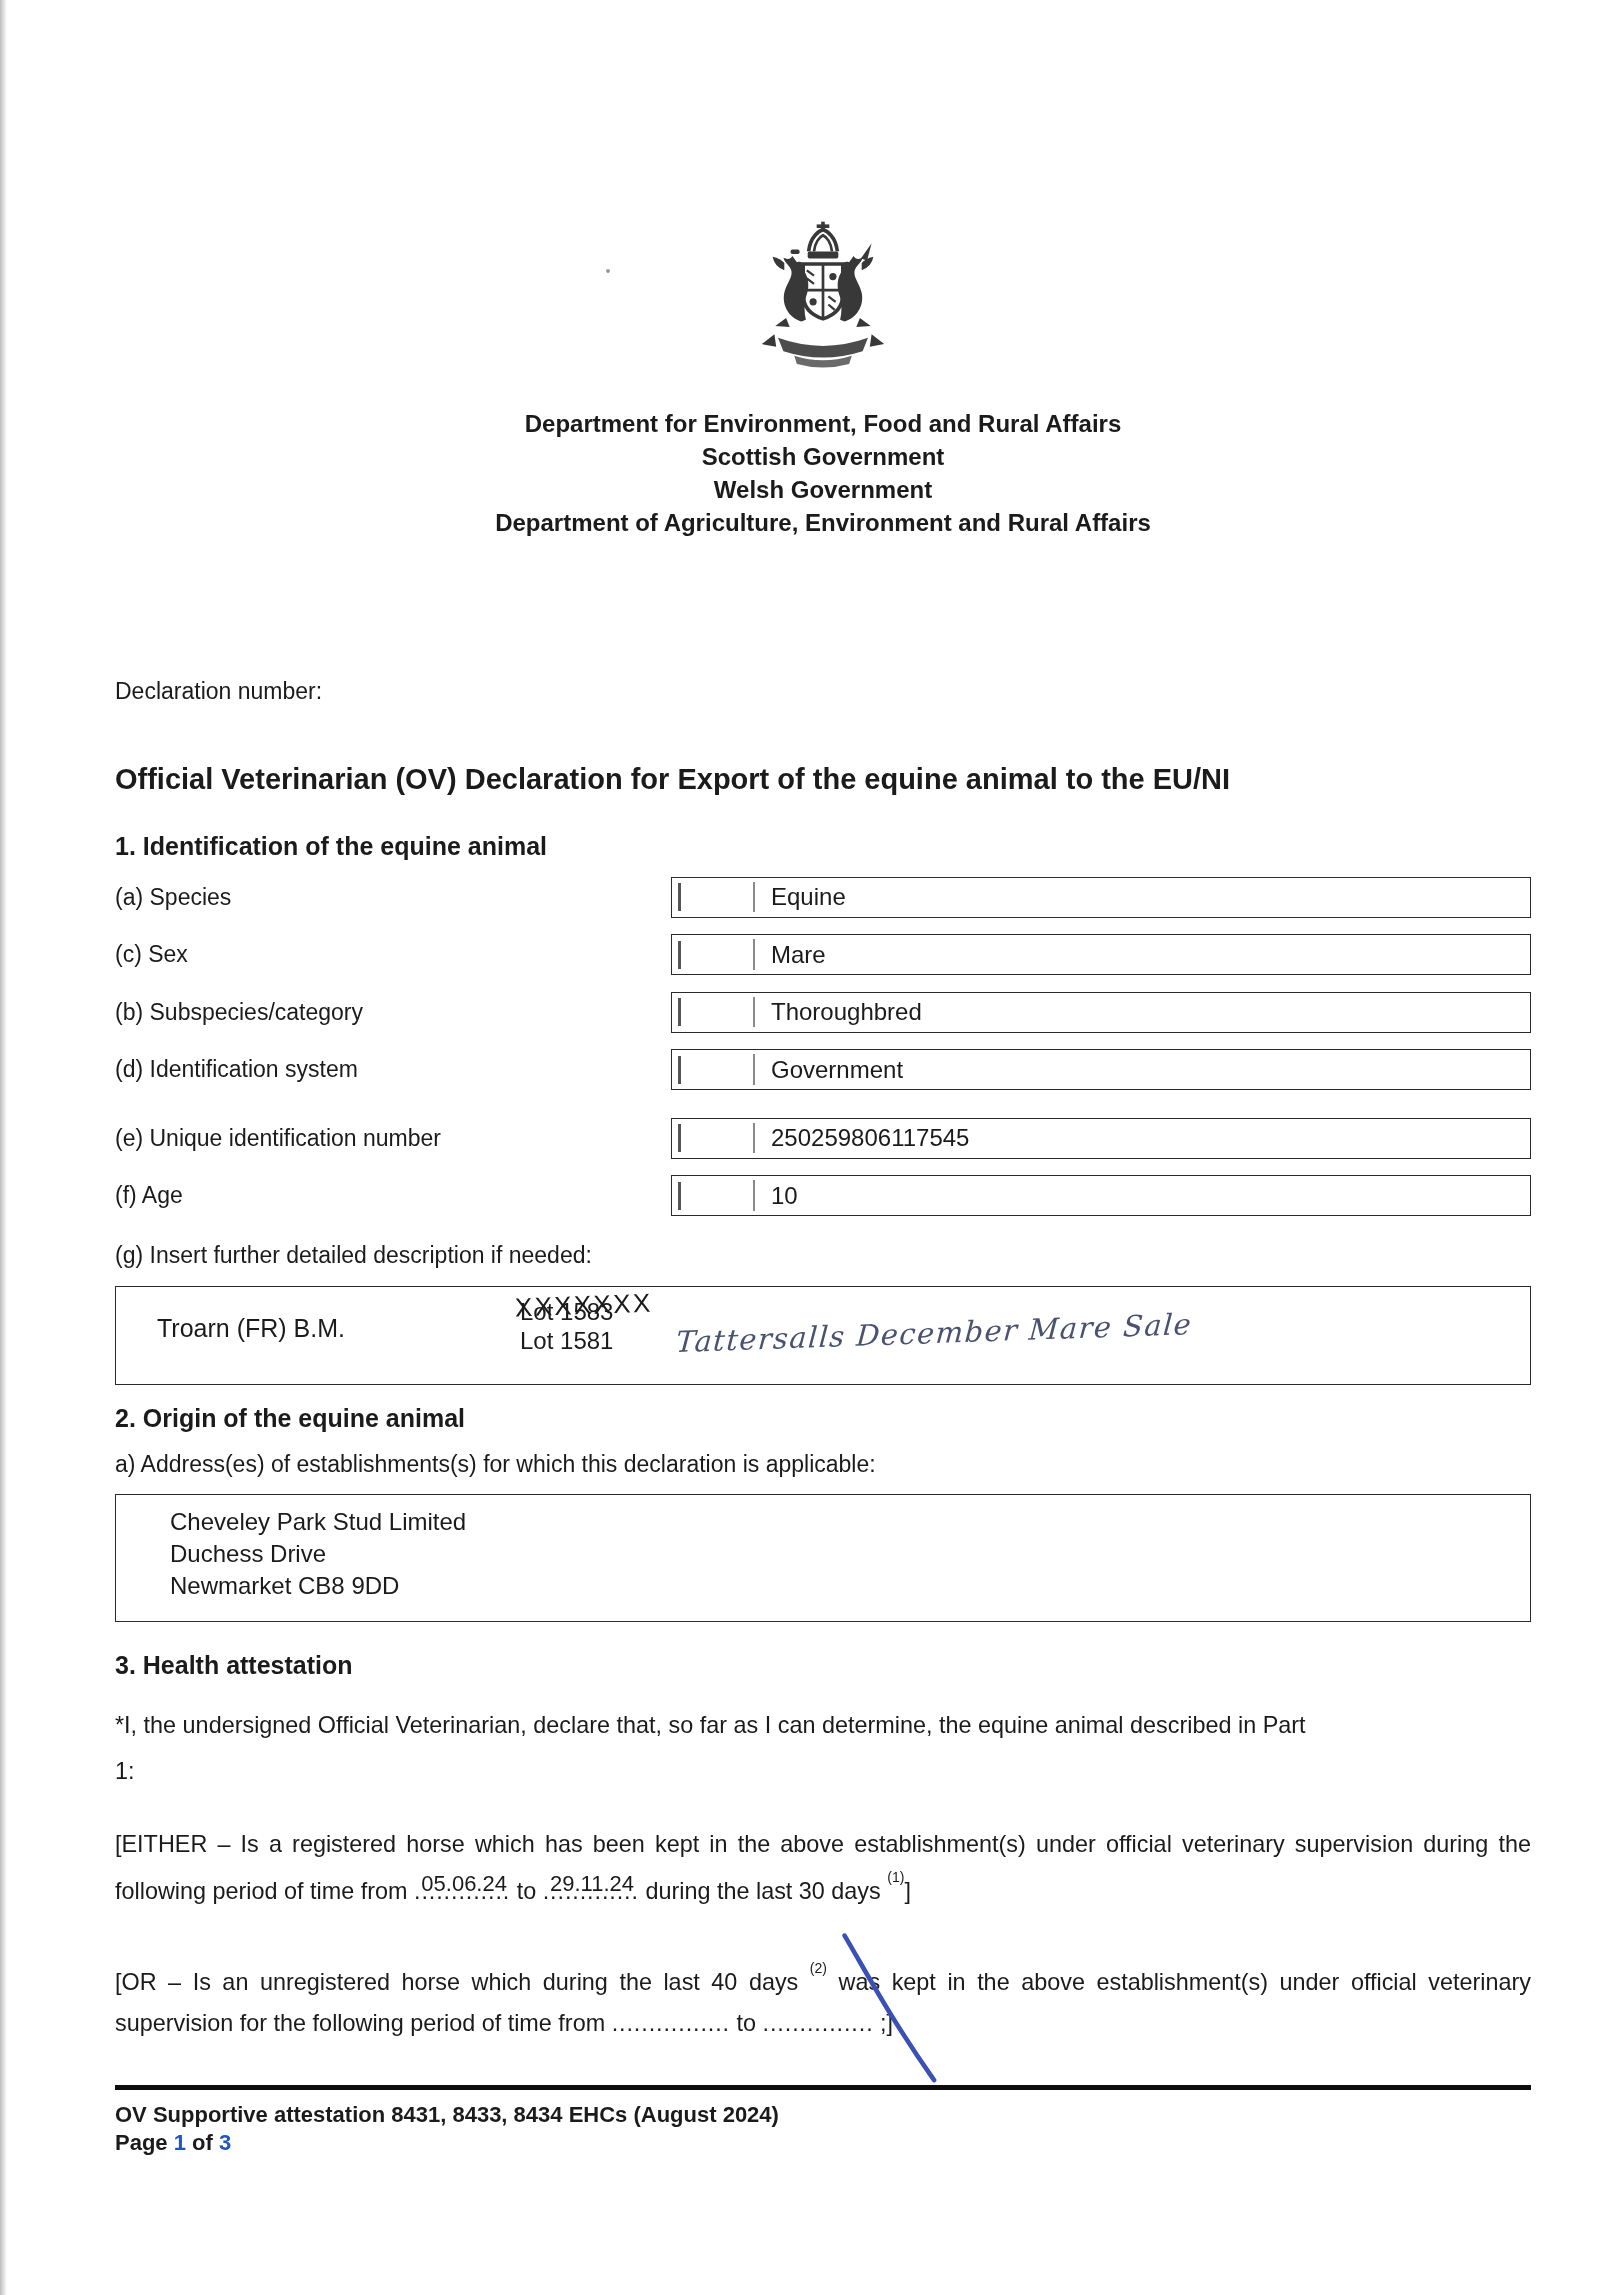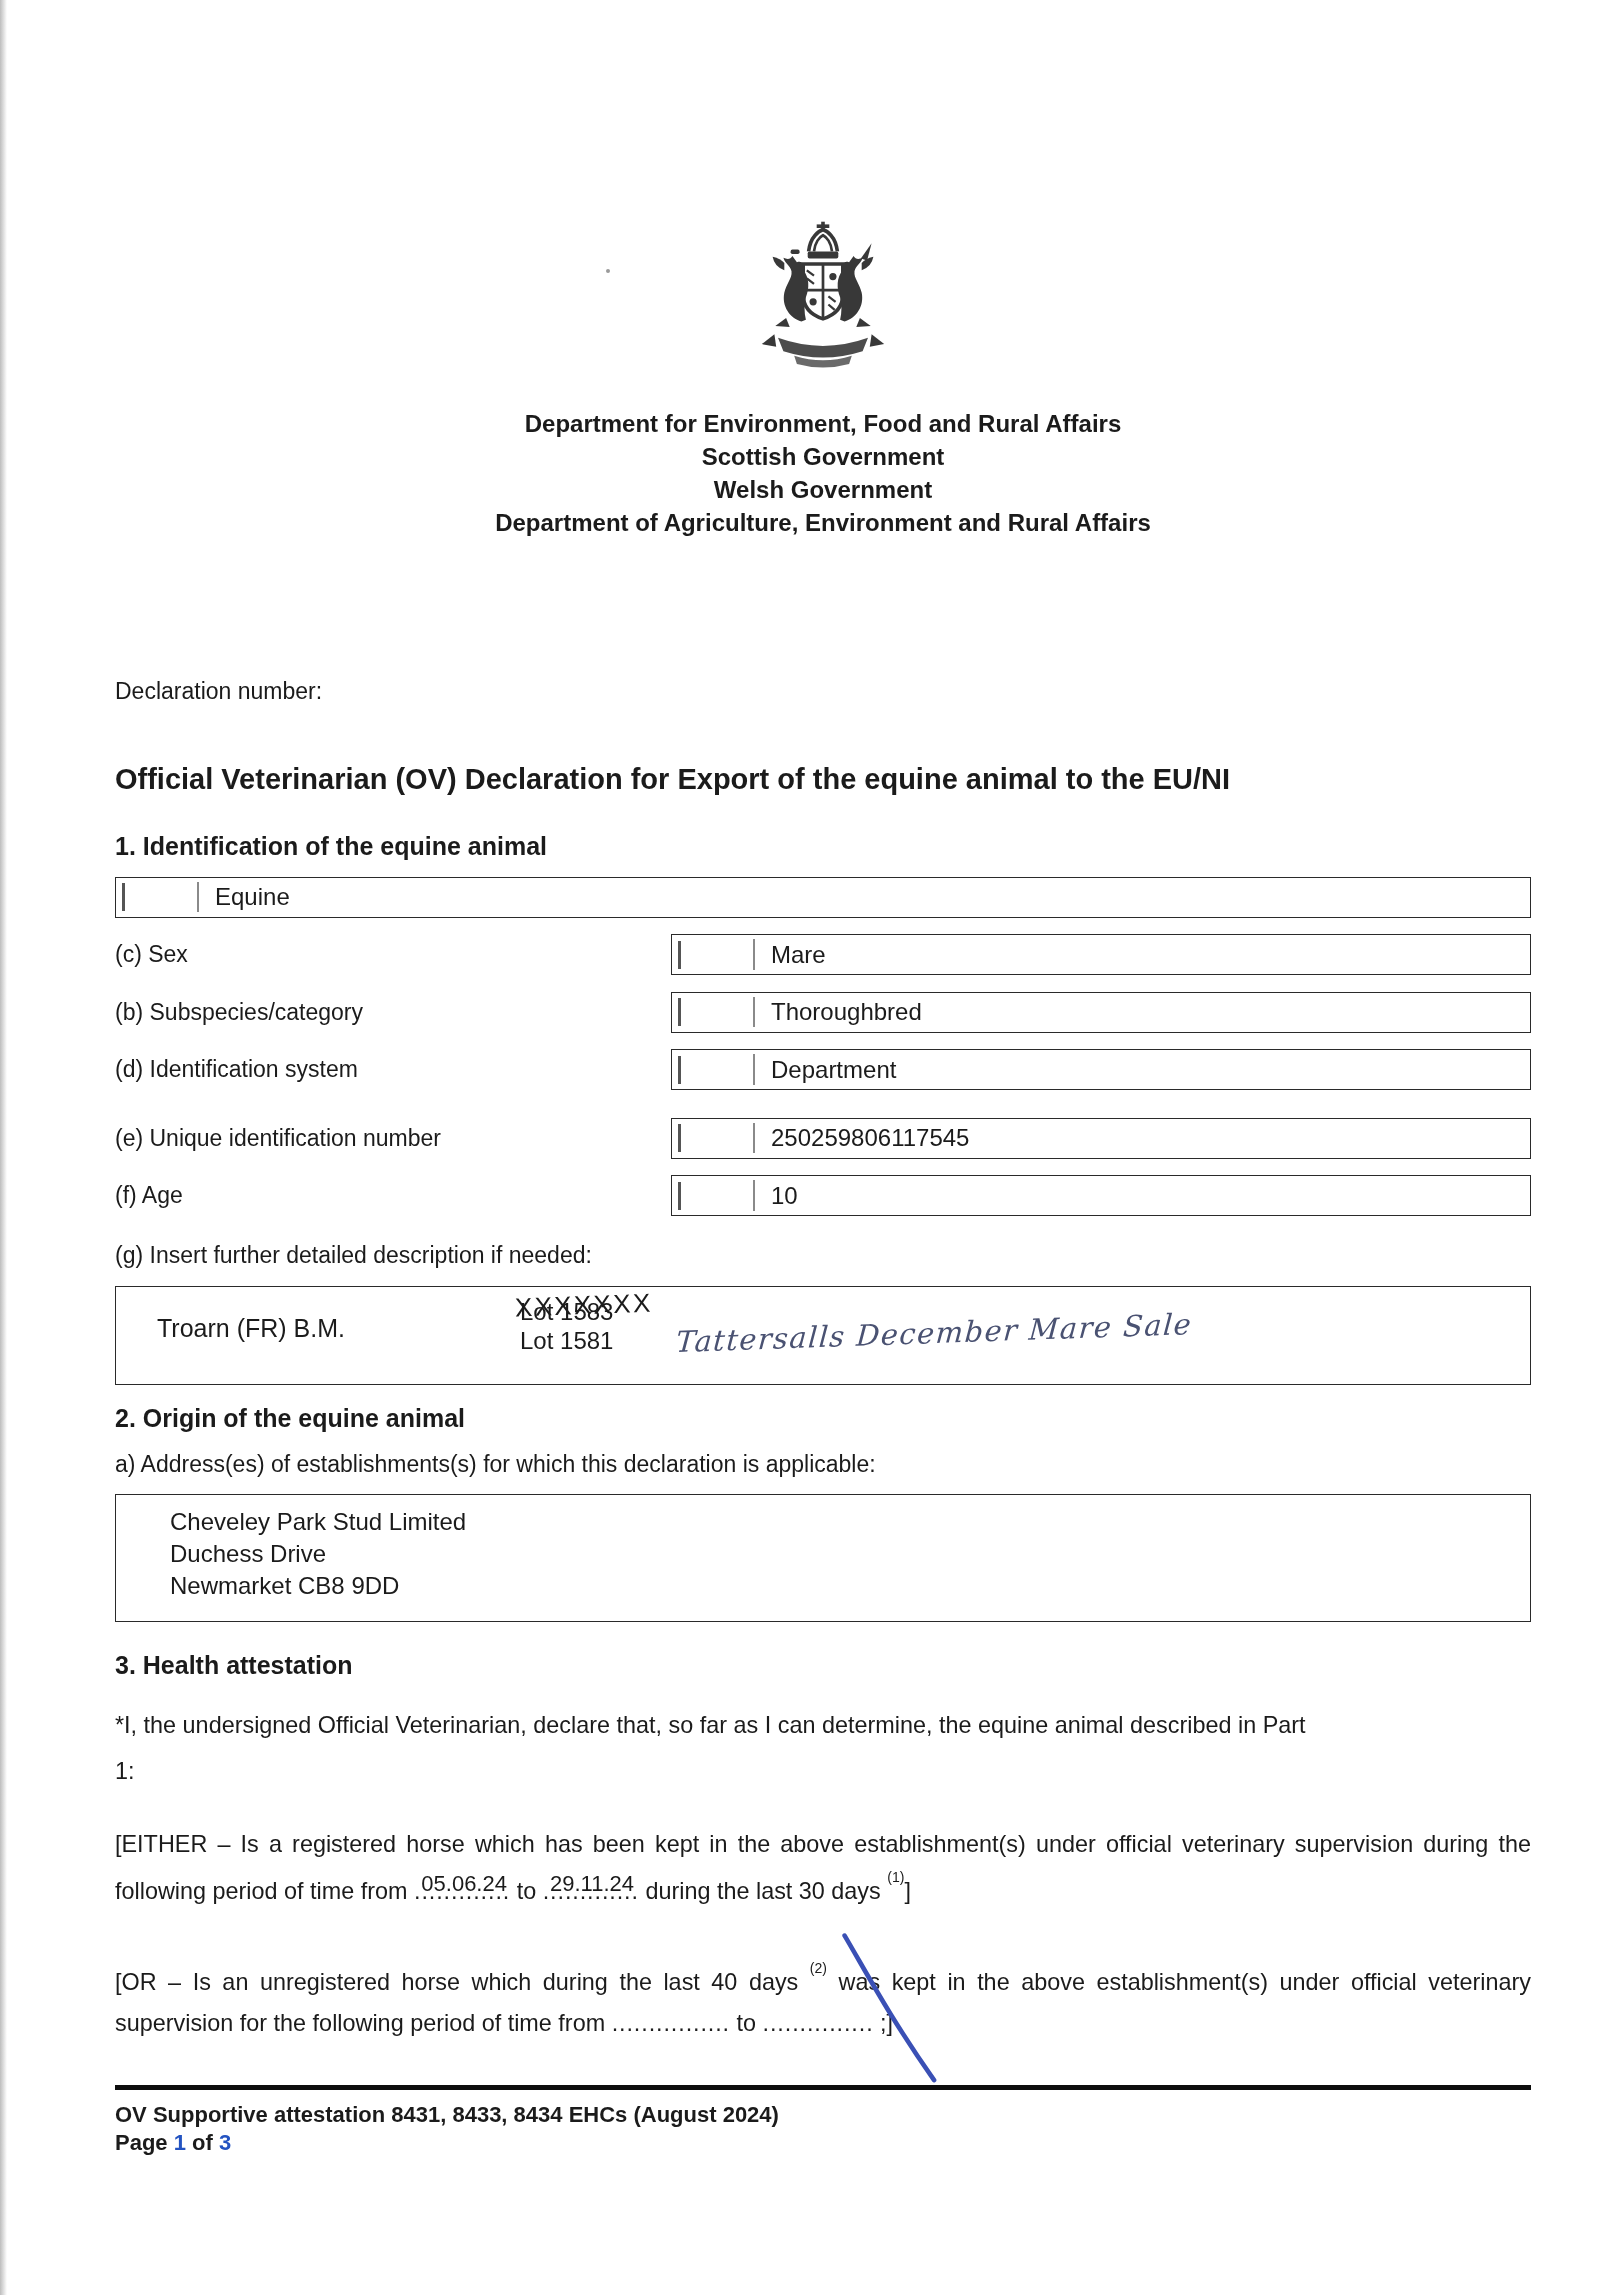--- a/index.html
+++ b/index.html
@@ -152,20 +152,21 @@
     </div>
 
     <div class="decl-number">Declaration number:</div>
 
     <h1 class="doc-title">Official Veterinarian (OV) Declaration for Export of the equine animal to the EU/NI</h1>
 
     <h2 class="sec-heading sec1-heading">1. Identification of the equine animal</h2>
 
     <div class="fields">
       <div class="field-row">
+        <div class="field-label">(a) Species</div>
         <div class="field-box">
           <span class="tick1"></span>
           <span class="tick2"></span>
           <span class="field-value">Equine</span>
         </div>
       </div>
       <div class="field-row">
         <div class="field-label">(c) Sex</div>
         <div class="field-box">
           <span class="tick1"></span>
@@ -179,21 +180,21 @@
           <span class="tick1"></span>
           <span class="tick2"></span>
           <span class="field-value">Thoroughbred</span>
         </div>
       </div>
       <div class="field-row">
         <div class="field-label">(d) Identification system</div>
         <div class="field-box">
           <span class="tick1"></span>
           <span class="tick2"></span>
-          <span class="field-value">Department</span>
+          <span class="field-value">Government</span>
         </div>
       </div>
       <div class="field-row row-e">
         <div class="field-label">(e) Unique identification number</div>
         <div class="field-box">
           <span class="tick1"></span>
           <span class="tick2"></span>
           <span class="field-value">250259806117545</span>
         </div>
       </div>

